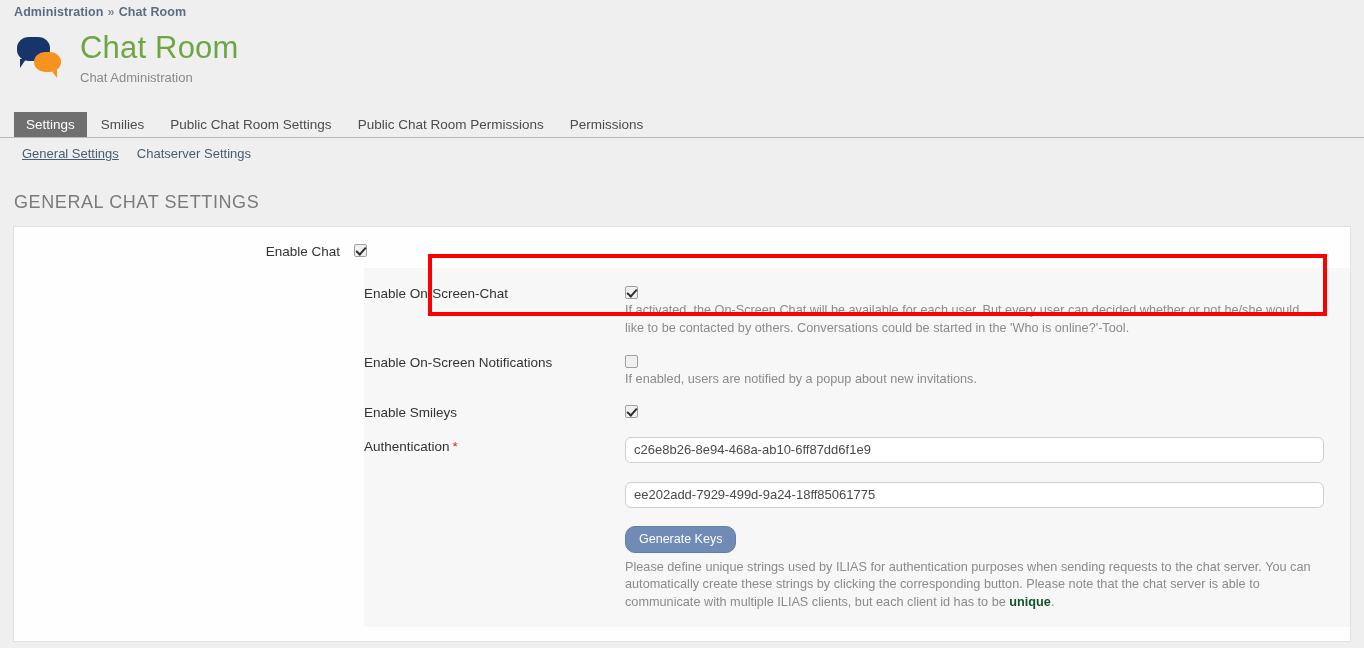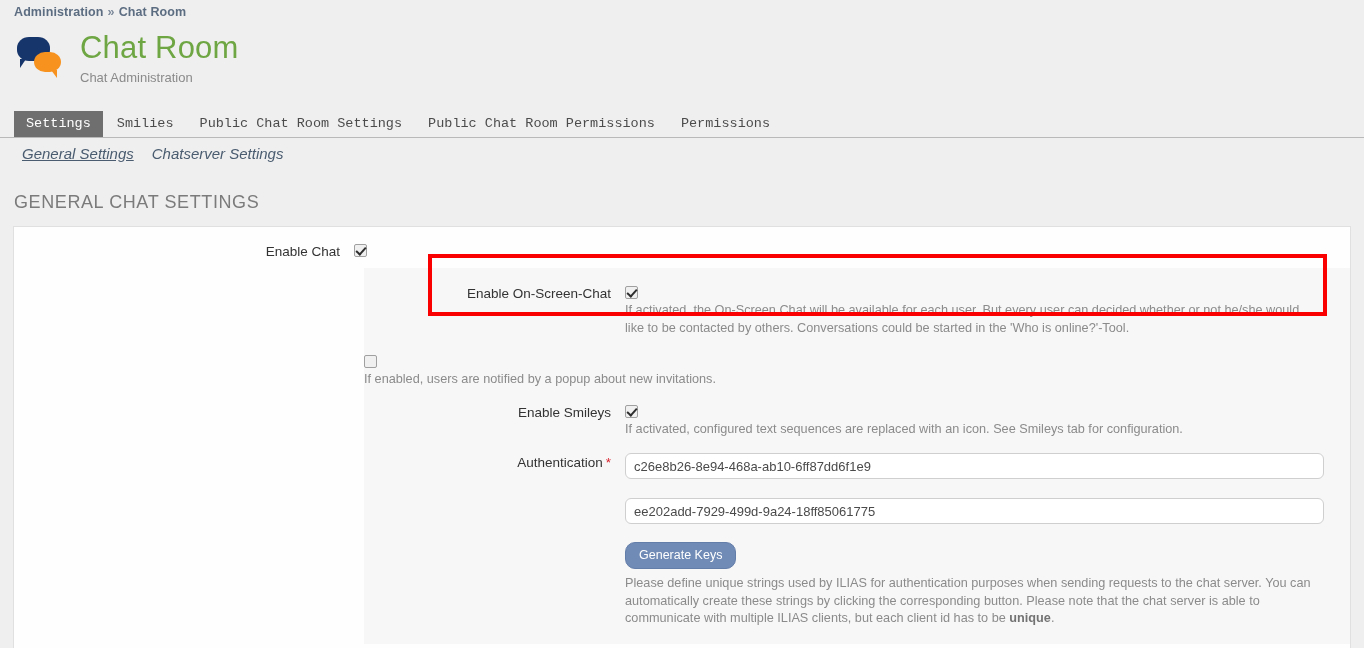--- a/index.html
+++ b/index.html
@@ -105,23 +105,21 @@
     line-height: 16px;
   }
 
   
   .tabs {
     margin-top: 26px;
     padding-left: 14px;
     border-bottom: 1px solid #b9b9b9;
     height: 25px;
     display: flex;
-    align-items: flex-end;
     box-sizing: content-box;
-    font-family: Liberation Mono, monospace;
   }
   .tab {
     font-size: 13.5px;
     color: #4c4c4c;
     padding: 5px 12px 5px 12px;
     line-height: 16px;
     cursor: pointer;
     white-space: nowrap;
     margin-right: 2px;
   }
@@ -130,26 +128,25 @@
     color: #ffffff;
   }
 
   
   .subtabs {
     padding: 8px 0 0 22px;
     display: flex;
     align-items: center;
   }
   .subtab {
-    font-size: 15px;
+    font-size: 13px;
     color: #4a5c70;
     margin-right: 18px;
     cursor: pointer;
     line-height: 16px;
-    font-style: italic;
   }
   .subtab.active {
     text-decoration: underline;
   }
 
   
   .section-heading {
     margin: 30px 0 12px 14px;
     font-size: 18px;
     color: #7b7b7b;
@@ -204,21 +201,21 @@
     min-height: 330px;
     box-sizing: border-box;
   }
   .sub-row {
     display: flex;
     align-items: flex-start;
   }
   .sub-label {
     width: 261px;
     flex: 0 0 261px;
-    text-align: right;
+    text-align: left;
     padding-right: 14px;
     box-sizing: border-box;
     font-size: 13.5px;
     color: #333333;
     line-height: 18px;
     padding-top: 1px;
   }
   .sub-field {
     flex: 1 1 auto;
     padding-right: 26px;
@@ -230,21 +227,21 @@
   }
 
   .hint {
     color: #8b8b8b;
     font-size: 12.7px;
     line-height: 17.5px;
     margin-top: 3px;
     max-width: 690px;
   }
   .hint b {
-    color: #737373;
+    color: #14532d;
   }
 
   
   .cb {
     -webkit-appearance: none;
     appearance: none;
     width: 13px;
     height: 13px;
     border: 1px solid #a0a0a0;
     background: #f0f0f0;
@@ -363,31 +360,31 @@
 
     <div class="sub-row" style="padding-top:16px;">
       <div class="sub-label">Enable On-Screen-Chat</div>
       <div class="sub-field">
         <input type="checkbox" class="cb" checked="" style="">
         <div class="hint">If activated, the On-Screen Chat will be available for each user. But every user can decided whether or not he/she would like to be contacted by others. Conversations could be started in the 'Who is online?'-Tool.</div>
       </div>
     </div>
 
     <div class="sub-row" style="padding-top:16px;">
+      <div class="sub-label">Enable On-Screen Notifications</div>
       <div class="sub-field">
         <input type="checkbox" class="cb" style="">
         <div class="hint">If enabled, users are notified by a popup about new invitations.</div>
       </div>
     </div>
 
     <div class="sub-row" style="padding-top:14px;">
       <div class="sub-label">Enable Smileys</div>
       <div class="sub-field">
         <input type="checkbox" class="cb" checked="" style="">
-        <div class="hint">If activated, configured text sequences are replaced with an icon. See Smileys tab for configuration.</div>
       </div>
     </div>
 
     <div class="sub-row" style="padding-top:15px;">
       <div class="sub-label">
         <span>Authentication</span><span class="req">*</span>
       </div>
       <div class="sub-field">
         <input type="text" class="text-input" value="c26e8b26-8e94-468a-ab10-6ff87dd6f1e9" style="">
         <div style="height:19px;"></div>

